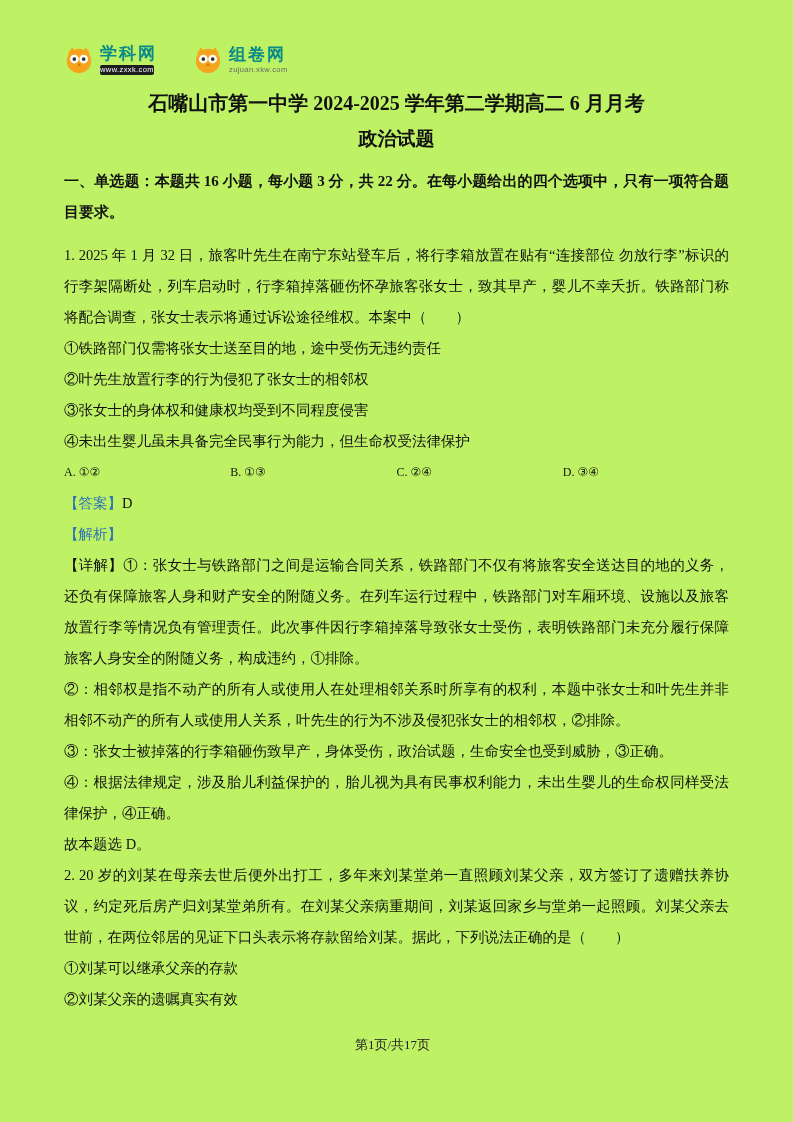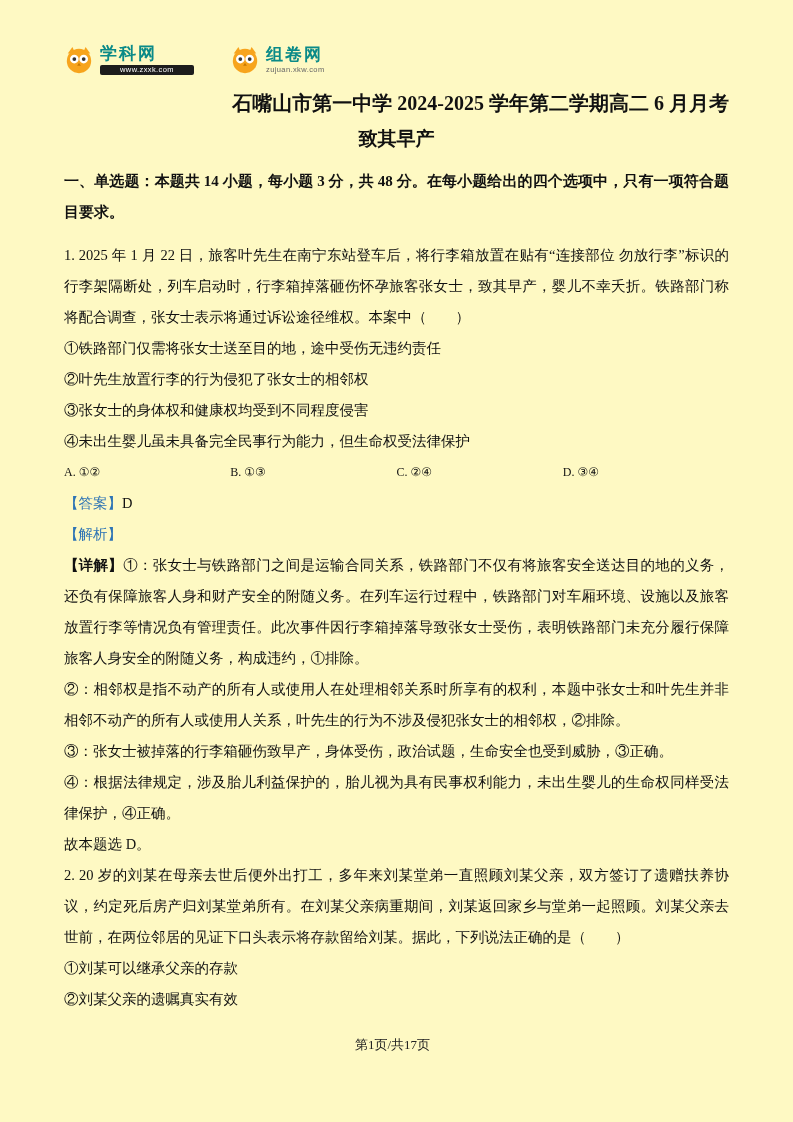--- a/index.html
+++ b/index.html
@@ -8,45 +8,45 @@
     --logo-teal:#0a8a88;
     --text-black:#111111;
   }
   html,body{margin:0;padding:0;}
   body{
     width:793px;height:1122px;background:#ffffff;color:var(--text-black);
     font-family:"Liberation Serif","DejaVu Serif",serif;
   }
   .page{
     position:relative;width:793px;height:1122px;box-sizing:border-box;
-    padding:42px 64px 0 64px;overflow:hidden;background:#fef9c3;
+    padding:42px 64px 0 64px;overflow:hidden;background:#bef264;
   }
   
   .logos{display:flex;align-items:center;gap:36px;height:36px;margin-bottom:8px;}
   .logo{display:flex;align-items:center;gap:6px;}
   .logo svg{display:block;}
   .logo-txt{display:flex;flex-direction:column;line-height:1;}
   .brand{font-family:"Liberation Sans","DejaVu Sans",sans-serif;font-weight:bold;
          font-size:17px;color:var(--logo-teal);letter-spacing:2px;}
   .url{font-family:"Liberation Sans","DejaVu Sans",sans-serif;font-size:7.5px;
        color:#666;margin-top:3px;letter-spacing:.4px;}
-  .url.dark{background:#1d1d1d;color:#fff;padding:1px 20px;border-radius:2px;align-self:flex-start;}
+  .url.dark{background:#1d1d1d;color:#fff;padding:1px 0;border-radius:2px;align-self:flex-start;}
   
-  .title{font-size:20px;font-weight:bold;text-align:right;line-height:34px;margin:0;}
+  .title{font-size:20px;font-weight:bold;text-align:center;line-height:34px;margin:0;}
   .subtitle{font-size:19px;font-weight:bold;text-align:center;line-height:34px;margin:2px 0 0 0;}
   
   .body-text p{margin:0;}
   .para{font-size:14.5px;line-height:31px;text-align:justify;}
   .section-heading{font-size:15px;font-weight:bold;line-height:31px;text-align:justify;margin-top:10px !important;}
   .stem{margin-top:12px !important;}
   .stem2{margin-top:0 !important;}
   .choices{display:flex;font-size:12px;line-height:31px;}
   .choices span{flex:1;text-align:left;}
   .label-blue{color:var(--label-blue);margin-top:31px;}
-  .detail-label{color:var(--text-black);font-weight:bold;}
+  .detail-label{color:var(--text-black);}
   
   .footer{
     position:absolute;left:0;right:8px;bottom:68px;text-align:center;
     font-size:13px;color:#222;
   }
 </style>
 </head>
 <body>
 
 <div class="page">
@@ -84,27 +84,27 @@
         </svg>
       </span>
       <span class="logo-txt">
         <span class="brand">组卷网</span>
         <span class="url">zujuan.xkw.com</span>
       </span>
     </div>
   </div>
 
   <h1 class="title">石嘴山市第一中学 2024-2025 学年第二学期高二 6 月月考</h1>
-  <h2 class="subtitle">致其早产</h2>
+  <h2 class="subtitle">政治试题</h2>
 
   <div class="body-text">
 
-    <p class="para section-heading">一、单选题：本题共 14 小题，每小题 3 分，共 48 分。在每小题给出的四个选项中，只有一项符合题目要求。</p>
+    <p class="para section-heading">一、单选题：本题共 16 小题，每小题 3 分，共 22 分。在每小题给出的四个选项中，只有一项符合题目要求。</p>
 
-    <p class="para stem">1. 2025 年 1 月 22 日，旅客叶先生在南宁东站登车后，将行李箱放置在贴有“连接部位 勿放行李”标识的行李架隔断处，列车启动时，行李箱掉落砸伤怀孕旅客张女士，致其早产，婴儿不幸夭折。铁路部门称将配合调查，张女士表示将通过诉讼途径维权。本案中（　　）</p>
+    <p class="para stem">1. 2025 年 1 月 32 日，旅客叶先生在南宁东站登车后，将行李箱放置在贴有“连接部位 勿放行李”标识的行李架隔断处，列车启动时，行李箱掉落砸伤怀孕旅客张女士，致其早产，婴儿不幸夭折。铁路部门称将配合调查，张女士表示将通过诉讼途径维权。本案中（　　）</p>
 
     <p class="para">①铁路部门仅需将张女士送至目的地，途中受伤无违约责任</p>
     <p class="para">②叶先生放置行李的行为侵犯了张女士的相邻权</p>
     <p class="para">③张女士的身体权和健康权均受到不同程度侵害</p>
     <p class="para">④未出生婴儿虽未具备完全民事行为能力，但生命权受法律保护</p>
 
     <div class="choices">
       <span>A. ①②</span>
       <span>B. ①③</span>
       <span>C. ②④</span>

